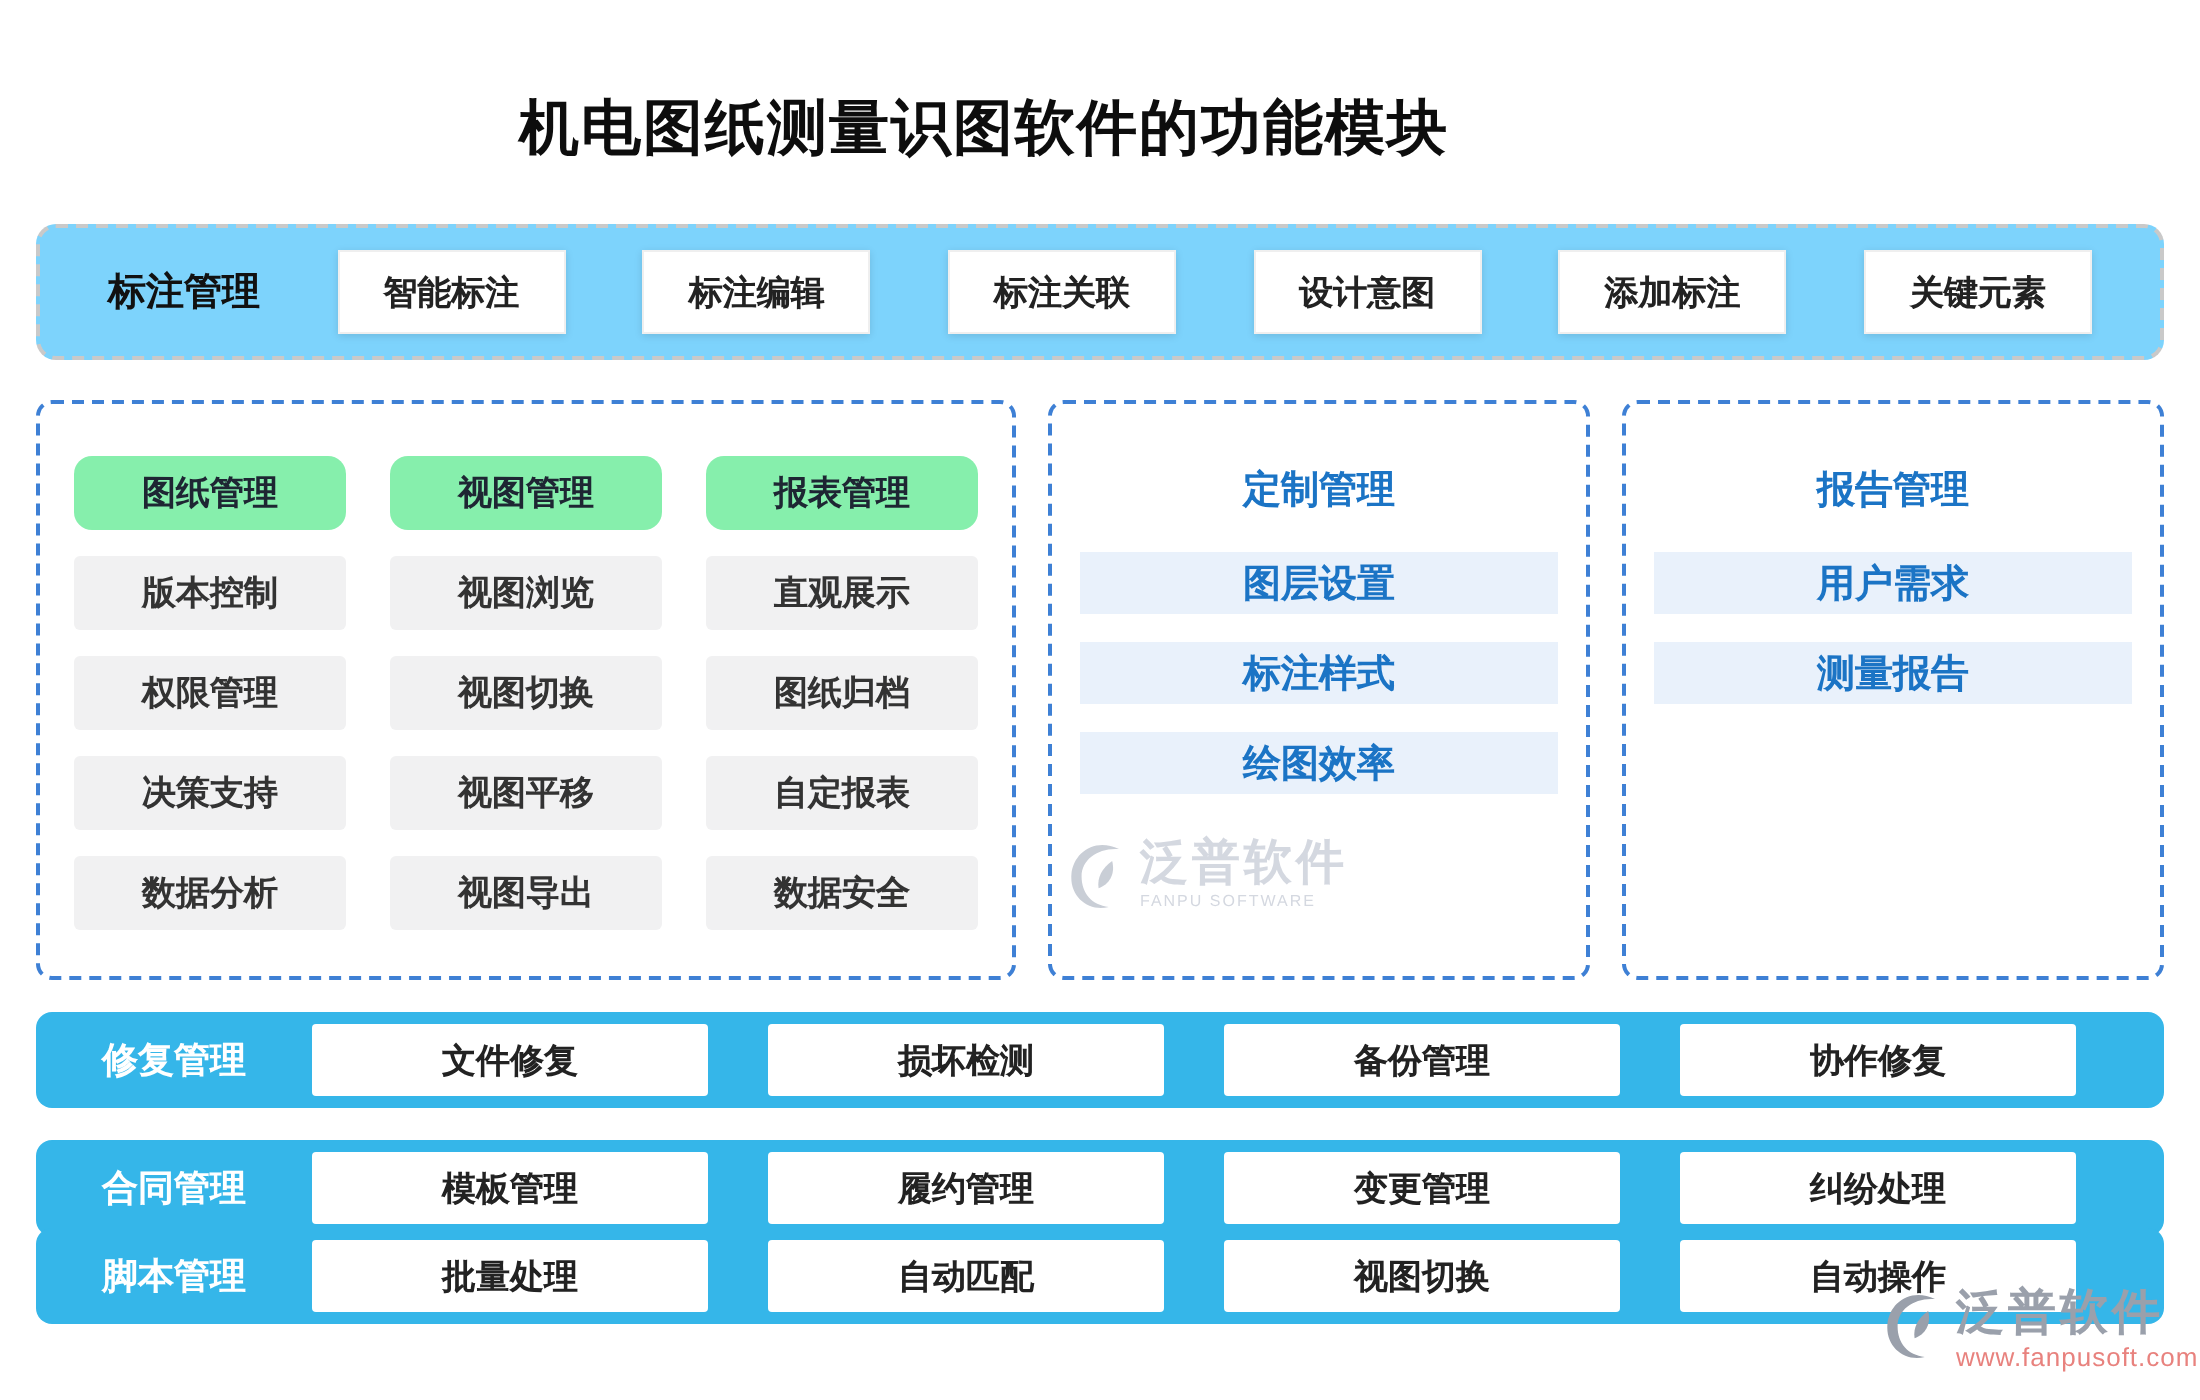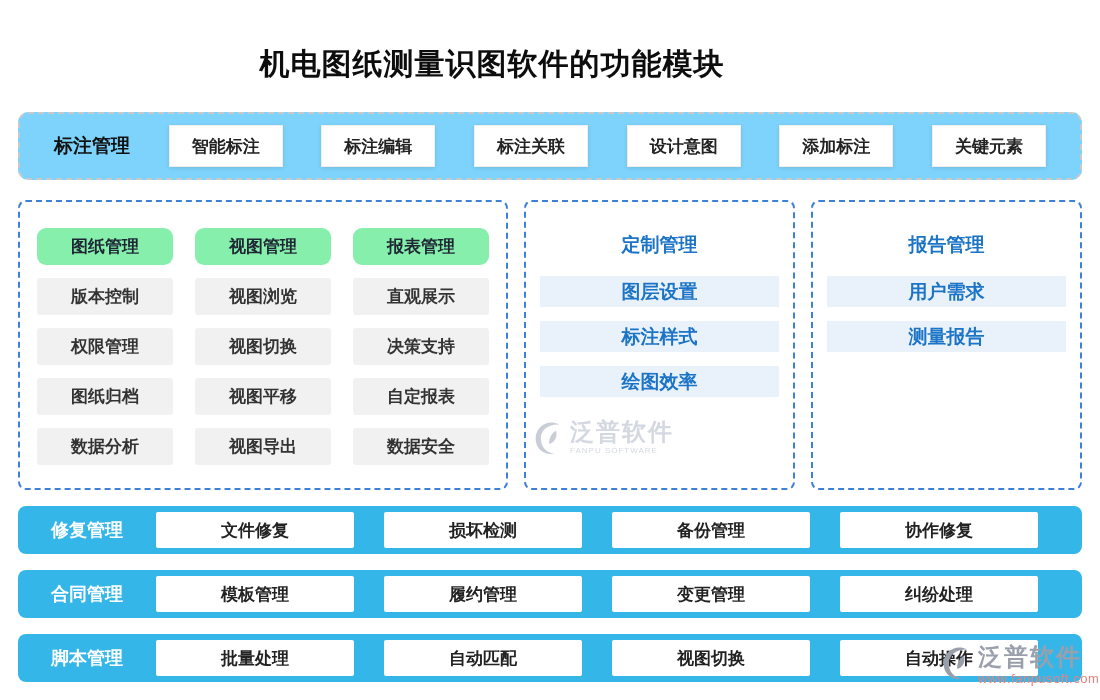--- a/index.html
+++ b/index.html
@@ -62,21 +62,21 @@
     display:flex;align-items:center;justify-content:center;
     font-size:19px;font-weight:bold;color:#1b74c5;cursor:pointer;
   }
   
   .bar{
     position:absolute;left:18px;width:1064px;height:48px;
     background:#35b6e9;border-radius:8px;
     display:flex;align-items:center;box-sizing:border-box;
     padding-right:44px;
   }
-  .bar1{top:506px}.bar2{top:570px}.bar3{top:634px}
+  .bar1{top:506px}.bar2{top:570px}.bar3{top:614px}
   .bar-label{
     width:138px;flex:none;text-align:center;
     color:#ffffff;font-size:18px;font-weight:bold;
   }
   .bar-btn{
     flex:1;height:36px;margin-left:0;margin-right:30px;background:#ffffff;
     display:flex;align-items:center;justify-content:center;
     font-size:17px;font-weight:bold;color:#222;border-radius:2px;cursor:pointer;
   }
   .bar-btn:last-child{margin-right:0;}
@@ -113,23 +113,23 @@
     <div class="cell header">图纸管理</div>
     <div class="cell header">视图管理</div>
     <div class="cell header">报表管理</div>
 
     <div class="cell">版本控制</div>
     <div class="cell">视图浏览</div>
     <div class="cell">直观展示</div>
 
     <div class="cell">权限管理</div>
     <div class="cell">视图切换</div>
+    <div class="cell">图纸归档</div>
+
     <div class="cell">决策支持</div>
-
-    <div class="cell">图纸归档</div>
     <div class="cell">视图平移</div>
     <div class="cell">自定报表</div>
 
     <div class="cell">数据分析</div>
     <div class="cell">视图导出</div>
     <div class="cell">数据安全</div>
   </div>
 
   <div class="feature-panel">
     <div class="feature-title">定制管理</div>

